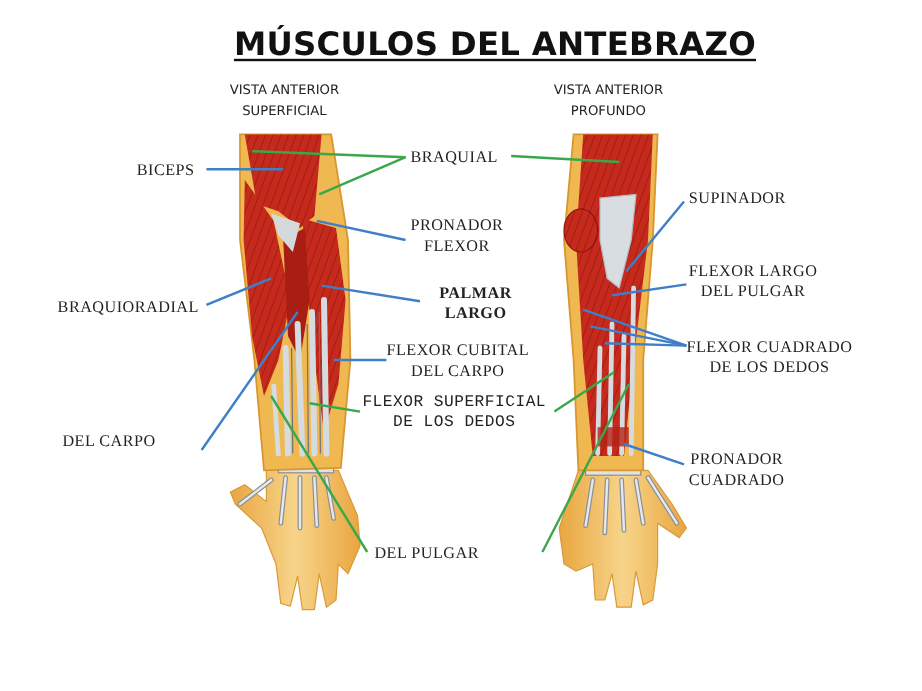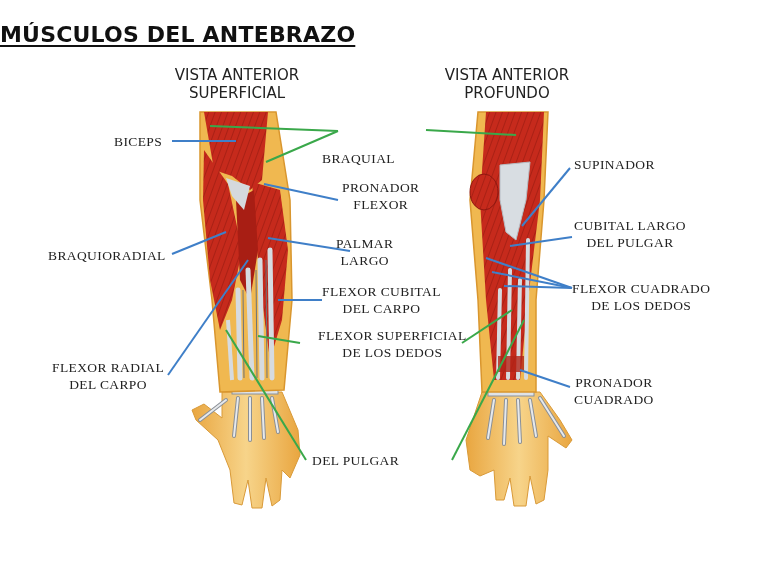--- a/index.html
+++ b/index.html
@@ -1,25 +1,25 @@
 <!DOCTYPE html>
 <html><head>
 <meta charset="utf-8">
 <style>
   html, body { margin: 0; padding: 0; background: #ffffff; }
   body { width: 768px; height: 576px; position: relative; overflow: hidden; }
   .title {
-    position: absolute; left: 0; width: 630px; top: 22px; text-align: left;
-    font-family: "DejaVu Sans", sans-serif; font-weight: bold; font-size: 22px;
+    position: absolute; left: 0; width: 630px; top: 22px; text-align: right;
+    font-family: "DejaVu Sans", sans-serif; font-weight: bold; font-size: 27px;
     color: #111; letter-spacing: 0.2px;
   }
   .title span { text-decoration: underline; text-decoration-thickness: 2px; text-underline-offset: 3px; }
   .subtitle {
     position: absolute; text-align: center; width: 170px;
-    font-family: "DejaVu Sans", sans-serif; font-size: 15px; line-height: 18px; color: #222;
+    font-family: "DejaVu Sans", sans-serif; font-size: 11px; line-height: 18px; color: #222;
   }
   .lbl {
     position: absolute; font-family: "Liberation Serif", serif; font-size: 13.5px;
     line-height: 17px; color: #222; text-align: center; white-space: nowrap;
     letter-spacing: 0.4px;
   }
   .lbl div { display: block; }
   svg.diag { position: absolute; left: 0; top: 0; }
 </style>
 </head>
@@ -144,54 +144,53 @@
       <polyline points="572,288 486,258" fill="none" stroke="#3f7fc8" stroke-width="2"></polyline>
       <polyline points="572,288 492,272" fill="none" stroke="#3f7fc8" stroke-width="2"></polyline>
       <polyline points="572,288 504,286" fill="none" stroke="#3f7fc8" stroke-width="2"></polyline>
       <polyline points="570,387 520,370" fill="none" stroke="#3f7fc8" stroke-width="2"></polyline>
     </g>
 </svg>
 
 <div class="lbl" style="left:114px; top:133px;text-align:center;">
   <div>BICEPS</div>
 </div>
-<div class="lbl" style="left:322px; top:122px;margin-top:28px;">
+<div class="lbl" style="left:342px; top:122px;">
   <div>BRAQUIAL</div>
 </div>
 <div class="lbl" style="left:342px; top:179px;">
   <div>PRONADOR</div>
   <div>FLEXOR</div>
 </div>
 <div class="lbl" style="left:48px; top:247px;">
   <div>BRAQUIORADIAL</div>
 </div>
-<div class="lbl" style="left:336px; top:235px;">
+<div class="lbl" style="left:366px; top:235px;font-weight:bold;">
   <div>PALMAR</div>
   <div>LARGO</div>
 </div>
 <div class="lbl" style="left:322px; top:283px;">
   <div>FLEXOR CUBITAL</div>
   <div>DEL CARPO</div>
 </div>
-<div class="lbl" style="left:318px; top:327px;">
+<div class="lbl" style="left:302px; top:327px;font-family:Liberation Mono, monospace;">
   <div>FLEXOR SUPERFICIAL</div>
   <div>DE LOS DEDOS</div>
 </div>
 <div class="lbl" style="left:52px; top:359px;">
-  <div>FLEXOR RADIAL</div>
   <div>DEL CARPO</div>
 </div>
 <div class="lbl" style="left:312px; top:452px;">
   <div>DEL PULGAR</div>
 </div>
 <div class="lbl" style="left:574px; top:156px;">
   <div>SUPINADOR</div>
 </div>
 <div class="lbl" style="left:574px; top:217px;">
-  <div>CUBITAL LARGO</div>
+  <div>FLEXOR LARGO</div>
   <div>DEL PULGAR</div>
 </div>
 <div class="lbl" style="left:572px; top:280px;">
   <div>FLEXOR CUADRADO</div>
   <div>DE LOS DEDOS</div>
 </div>
 <div class="lbl" style="left:574px; top:374px;">
   <div>PRONADOR</div>
   <div>CUADRADO</div>
 </div>

